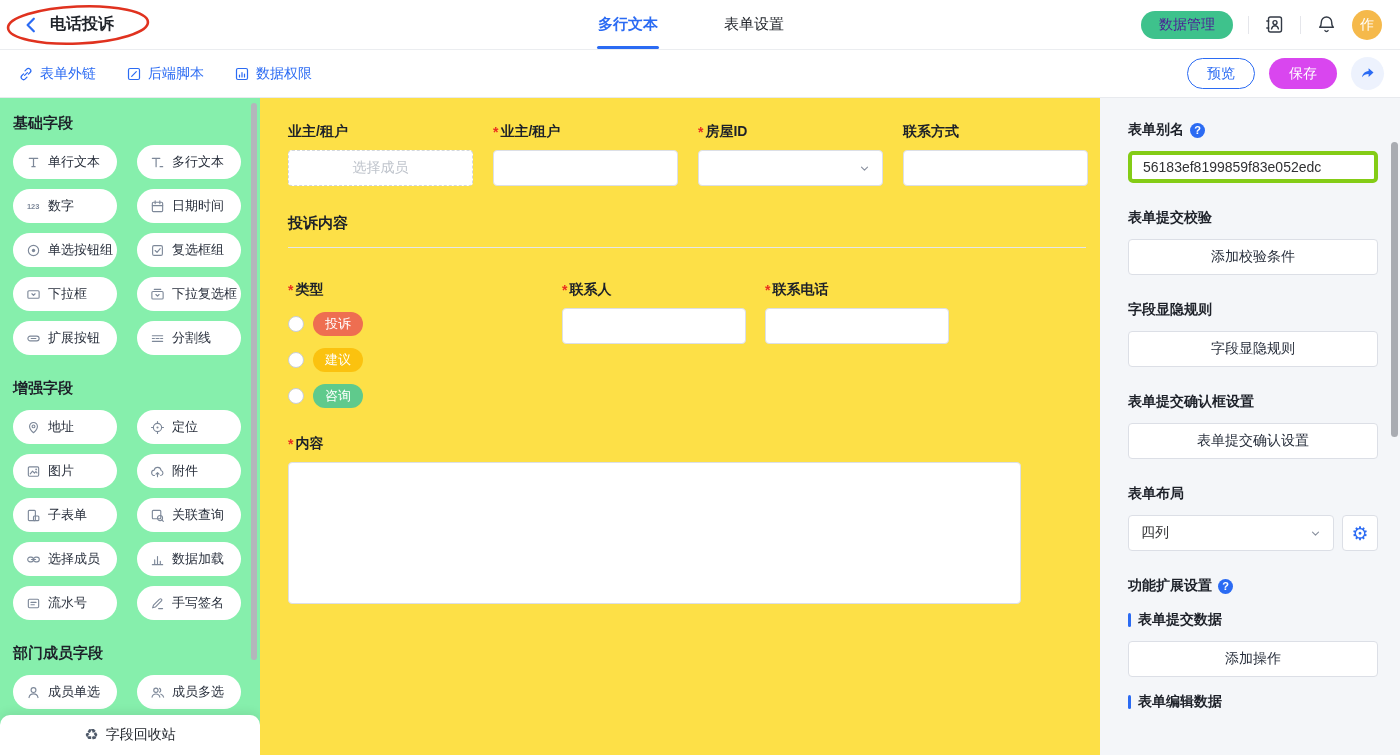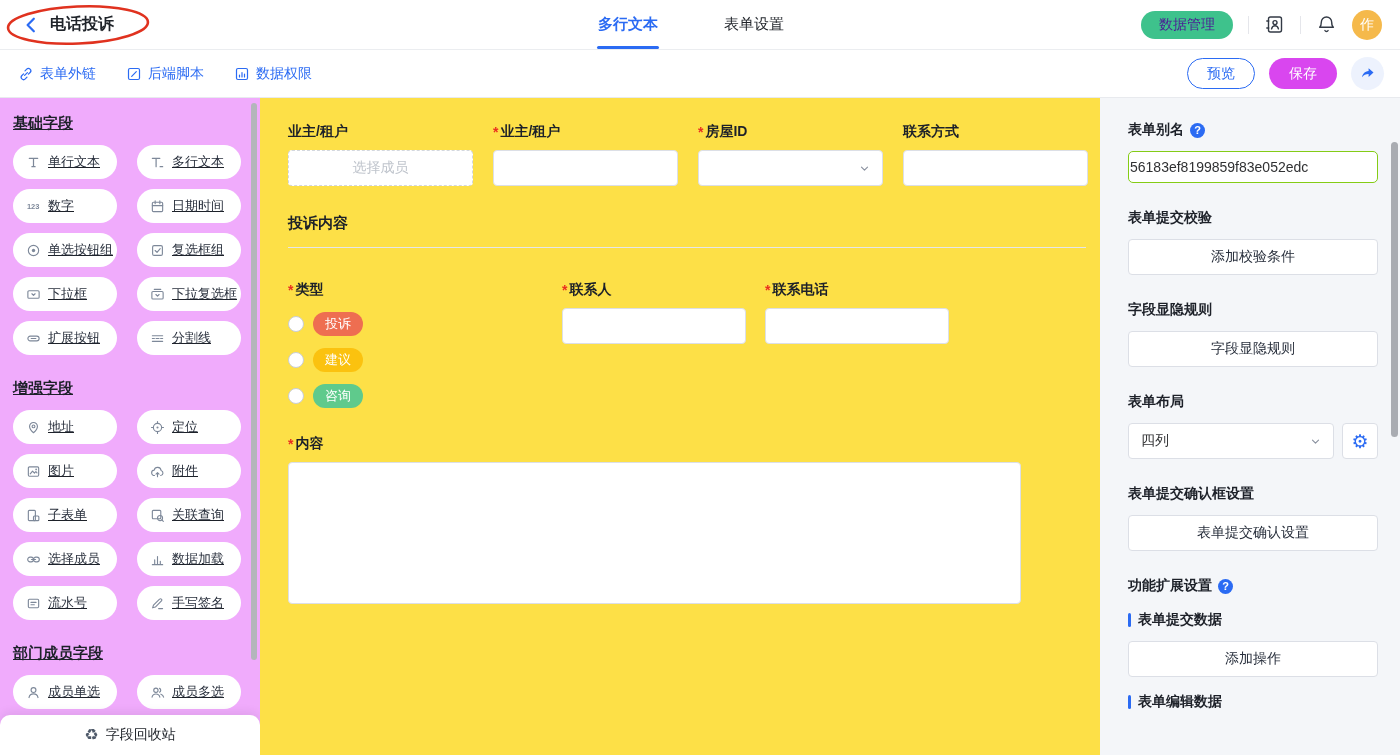--- a/index.html
+++ b/index.html
@@ -37,21 +37,21 @@
   .btn-primary { height:31px; padding:0 20px; background:#d946ef; border:none; color:#fff;
     border-radius:16px; font-size:14px; cursor:pointer; font-family:inherit; }
   .btn-share { width:33px; height:33px; border-radius:50%; background:#edf2fd; border:none;
     display:flex; align-items:center; justify-content:center; cursor:pointer; }
   .btn-share svg { width:17px; height:17px; color:#2b6bf3; }
 
   
   .bodyrow { display:flex; height:657px; }
 
   
-  .sidebar { position:relative; width:260px; height:657px; background:#f0abfc; overflow:hidden; flex:none;text-decoration:underline; }
+  .sidebar { position:relative; width:260px; height:657px; background:#86efac; overflow:hidden; flex:none; }
   .sb-inner { padding:16px 0 0 13px; }
   .sb-title { font-size:15px; font-weight:700; color:#1d2129; margin:24px 0 12px 0; }
   .sb-title:first-child { margin-top:0; }
   .sb-grid { display:grid; grid-template-columns:104px 104px; column-gap:20px; row-gap:10px; }
   .pill { height:34px; background:#fff; border-radius:17px; display:flex; align-items:center;
     padding-left:13px; gap:7px; cursor:grab; }
   .pill .pi { width:15px; height:15px; color:#7d8899; flex:none; }
   .pill .pl { font-size:13px; color:#272e3b; white-space:nowrap; }
   .sb-thumb { position:absolute; right:3px; top:5px; width:6px; height:557px; background:#b3b6bb; border-radius:3px; }
   .recycle-bar { position:absolute; left:0; bottom:0; width:260px; height:40px; background:#fff;
@@ -90,22 +90,22 @@
   .panel { position:relative; width:300px; height:657px; background:#f4f6f9; flex:none; overflow:hidden; }
   .p-tabs { height:43px; display:flex; justify-content:center; gap:59px; border-bottom:1px solid #e2e5ea; }
   .p-tab { position:relative; display:flex; align-items:center; font-size:14px; color:#343b46; cursor:pointer; }
   .p-tab.active { color:#2b6bf3; font-weight:600; }
   .p-tab.active::after { content:""; position:absolute; left:50%; transform:translateX(-50%);
     bottom:-1px; width:72px; height:3px; background:#2b6bf3; border-radius:2px; }
   .p-body { padding:23px 22px 0 28px; }
   .p-label { display:flex; align-items:center; gap:6px; font-size:14px; font-weight:700; color:#1d2129; }
   .help { width:15px; height:15px; border-radius:50%; background:#2b6bf3; color:#fff; font-size:11px;
     font-weight:700; display:inline-flex; align-items:center; justify-content:center; cursor:pointer; }
-  .p-input { margin-top:12px; width:250px; height:32px; border:1px solid #84cc16; border-radius:5px;
-    background:#fff; padding:0 1px; font-size:14px; color:#303133; font-family:inherit; }
+  .p-input { margin-top:12px; width:250px; height:32px; border:4px solid #84cc16; border-radius:5px;
+    background:#fff; padding:0 11px; font-size:14px; color:#303133; font-family:inherit; }
   .p-sec { margin-top:26px; }
   .p-btn { margin-top:12px; width:250px; height:36px; background:#fff; border:1px solid #dcdfe6;
     border-radius:4px; font-size:14px; color:#272e3b; cursor:pointer; font-family:inherit; }
   .layout-row { margin-top:12px; display:flex; gap:8px; }
   .p-select { position:relative; width:206px; height:36px; background:#fff; border:1px solid #dcdfe6;
     border-radius:4px; display:flex; align-items:center; padding:0 12px; font-size:14px; color:#303133; cursor:pointer; }
   .p-select .chev { top:11px; }
   .gear-btn { width:36px; height:36px; background:#fff; border:1px solid #dcdfe6; border-radius:4px;
     display:flex; align-items:center; justify-content:center; cursor:pointer; }
   .gear-glyph { color:#2b6bf3; font-size:19px; line-height:1; }
@@ -617,44 +617,44 @@
 
         <div class="p-sec">
           <div class="p-label">
               <span>字段显隐规则</span>
             </div>
           <button class="p-btn">字段显隐规则</button>
         </div>
 
         <div class="p-sec">
           <div class="p-label">
+              <span>表单提交确认框设置</span>
+            </div>
+          <button class="p-btn">表单提交确认设置</button>
+        </div>
+
+        <div class="p-sec">
+          <div class="p-label">
               <span>表单布局</span>
             </div>
           <div class="layout-row">
             <div class="p-select">
               <span>四列</span>
               <svg class="chev">
                   <use href="#i-chevdown"></use>
                 </svg>
             </div>
             <button class="gear-btn">
               <span class="gear-glyph">⚙</span>
             </button>
           </div>
         </div>
 
         <div class="p-sec">
           <div class="p-label">
-              <span>表单提交确认框设置</span>
-            </div>
-          <button class="p-btn">表单提交确认设置</button>
-        </div>
-
-        <div class="p-sec">
-          <div class="p-label">
             <span>功能扩展设置</span>
             <span class="help">?</span>
           </div>
           <div class="p-group">
             <div class="group-label">表单提交数据</div>
             <button class="p-btn">添加操作</button>
           </div>
           <div class="p-group">
             <div class="group-label">表单编辑数据</div>
 

